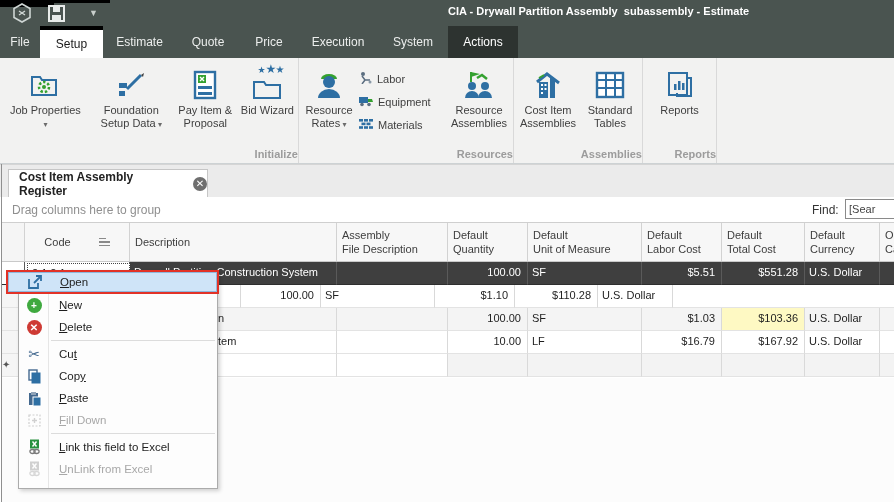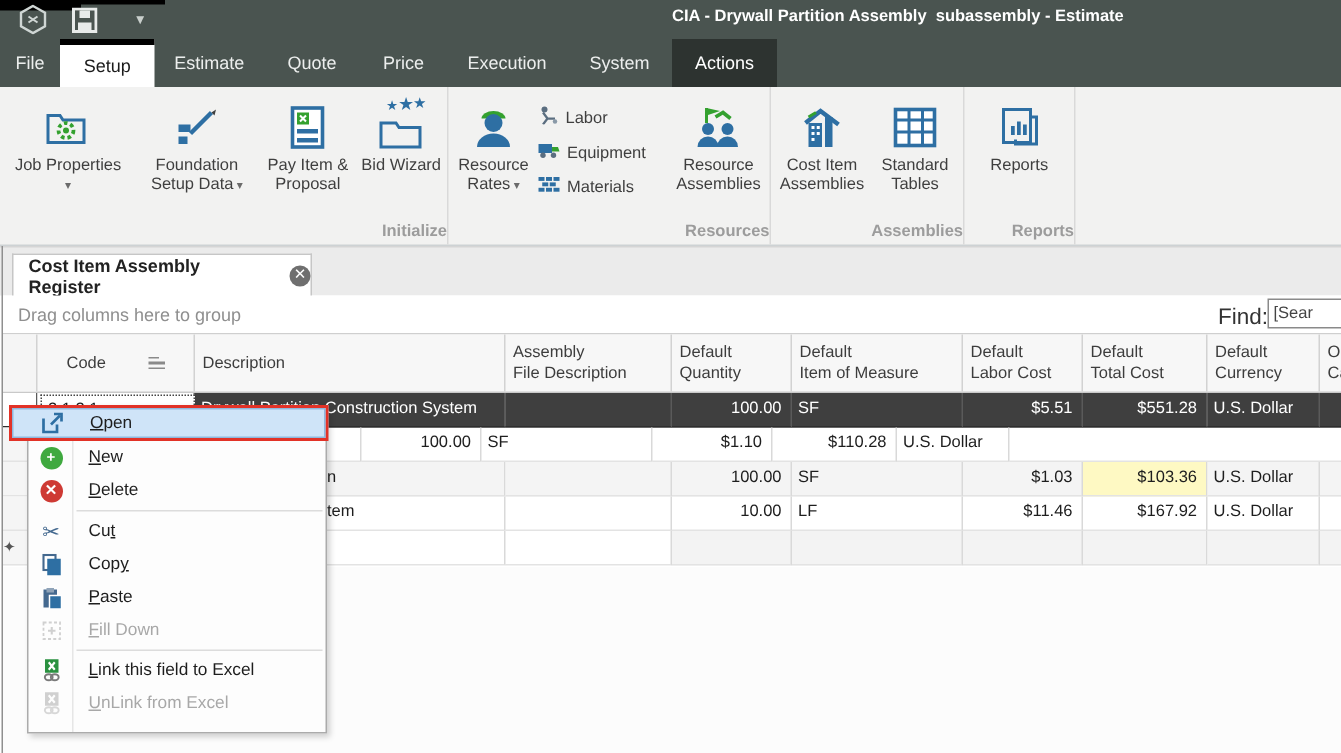--- a/index.html
+++ b/index.html
@@ -39,21 +39,21 @@
   
   .tabstrip { position:absolute; left:0; top:164px; width:894px; height:33px; background:#ebebeb; border-top:1px solid #d5d5d5; }
   .doctab { position:absolute; left:8px; top:4px; width:200px; height:29px; background:#fff; border:1px solid #c6c6c6; border-bottom:none; display:flex; align-items:center; padding-left:10px; gap:10px; }
   .doctab .dlabel { font-size:12px; font-weight:bold; color:#222; }
   .closebtn { width:14px; height:14px; border-radius:50%; background:#6f6f6f; color:#fff; font-size:10px; line-height:14px; text-align:center; cursor:default; }
 
   
   .panel-left-border { position:absolute; left:1px; top:164px; width:1px; height:338px; background:#8f8f8f; }
   .groupband { position:absolute; left:2px; top:197px; width:892px; height:26px; background:#fff; border-bottom:1px solid #cfcfcf; }
   .grouphint { position:absolute; left:10px; top:6px; font-size:12px; color:#8f8f8f; }
-  .findlabel { position:absolute; left:810px; top:6px; font-size:15px; color:#333; }
+  .findlabel { position:absolute; left:810px; top:6px; font-size:12px; color:#333; }
   .findbox { position:absolute; left:843px; top:2px; width:70px; height:20px; border:1px solid #8a8a8a; background:#fff; font-size:11px; color:#444; padding:0 3px; font-family:"Liberation Sans",sans-serif; }
 
   .gridhead { position:absolute; left:2px; top:223px; width:892px; height:39px; background:#f7f7f7; border-bottom:1px solid #c9c9c9; display:flex; }
   .hcell { border-right:1px solid #d2d2d2; display:flex; flex-direction:column; justify-content:center; padding:2px 5px; font-size:11px; color:#3d3d3d; line-height:1.3; overflow:hidden; white-space:nowrap; }
   .hcell.code { flex-direction:row; align-items:center; gap:28px; }
   .sorticon { display:inline-flex; flex-direction:column; gap:2px; }
   .sorticon i { display:block; height:1.5px; background:#8a8a8a; }
   .sorticon i:nth-child(1){width:7px;} .sorticon i:nth-child(2){width:11px;} .sorticon i:nth-child(3){width:11px;}
 
   .row { position:absolute; left:2px; width:892px; height:23px; display:flex; }
@@ -335,21 +335,21 @@
     <div class="hcell c-afd">
         <span>Assembly</span>
         <span>File Description</span>
       </div>
     <div class="hcell c-qty">
         <span>Default</span>
         <span>Quantity</span>
       </div>
     <div class="hcell c-uom">
         <span>Default</span>
-        <span>Item of Measure</span>
+        <span>Unit of Measure</span>
       </div>
     <div class="hcell c-ucost">
         <span>Default</span>
         <span>Labor Cost</span>
       </div>
     <div class="hcell c-tcost">
         <span>Default</span>
         <span>Total Cost</span>
       </div>
     <div class="hcell c-cur">
@@ -400,21 +400,21 @@
     <div class="cell c-last" style="border-right:none;background:#f4f4f4"></div>
   </div>
 
   <div class="row" style="top:331px">
     <div class="cell c-rowhdr"></div>
     <div class="cell c-code"></div>
     <div class="cell c-desc pad-desc">tem</div>
     <div class="cell c-afd"></div>
     <div class="cell c-qty num">10.00</div>
     <div class="cell c-uom">LF</div>
-    <div class="cell c-ucost num">$11.46</div>
+    <div class="cell c-ucost num">$16.79</div>
     <div class="cell c-tcost num">$167.92</div>
     <div class="cell c-cur">U.S. Dollar</div>
     <div class="cell c-last" style="border-right:none"></div>
   </div>
 
   <div class="row" style="top:354px">
     <div class="cell c-rowhdr"></div>
     <div class="cell c-code"></div>
     <div class="cell c-desc"></div>
     <div class="cell c-afd"></div>

